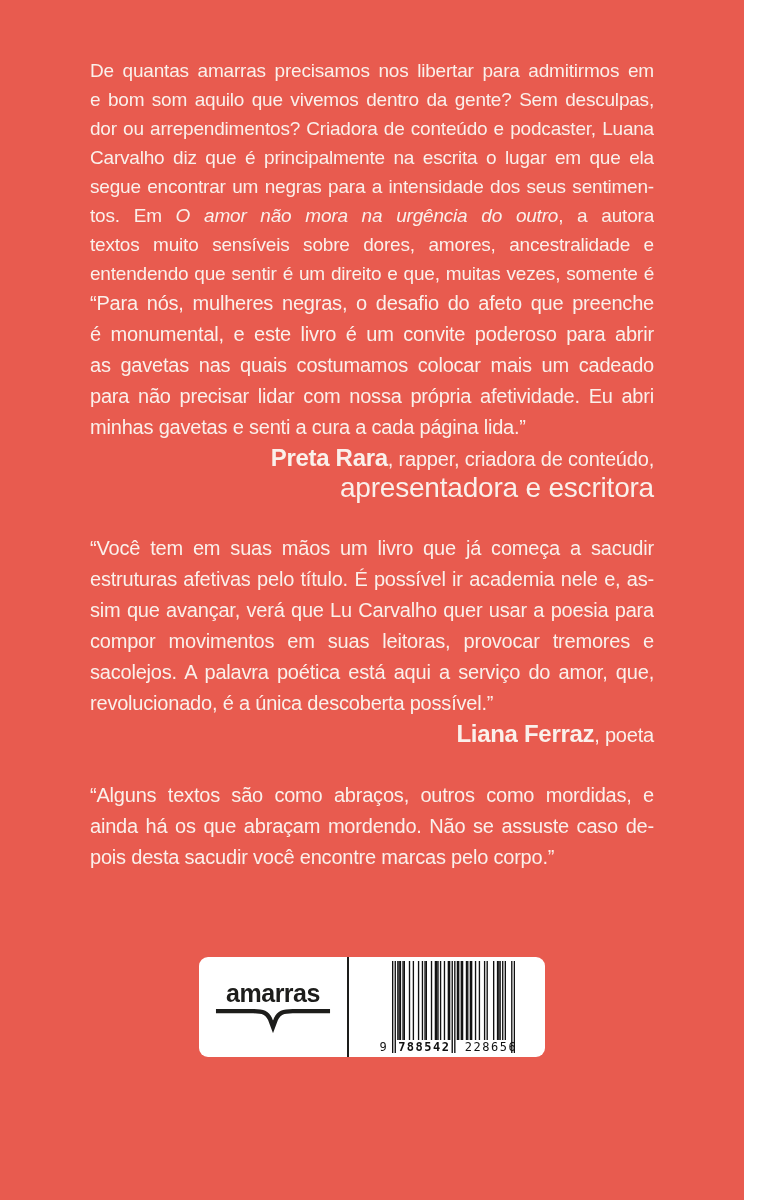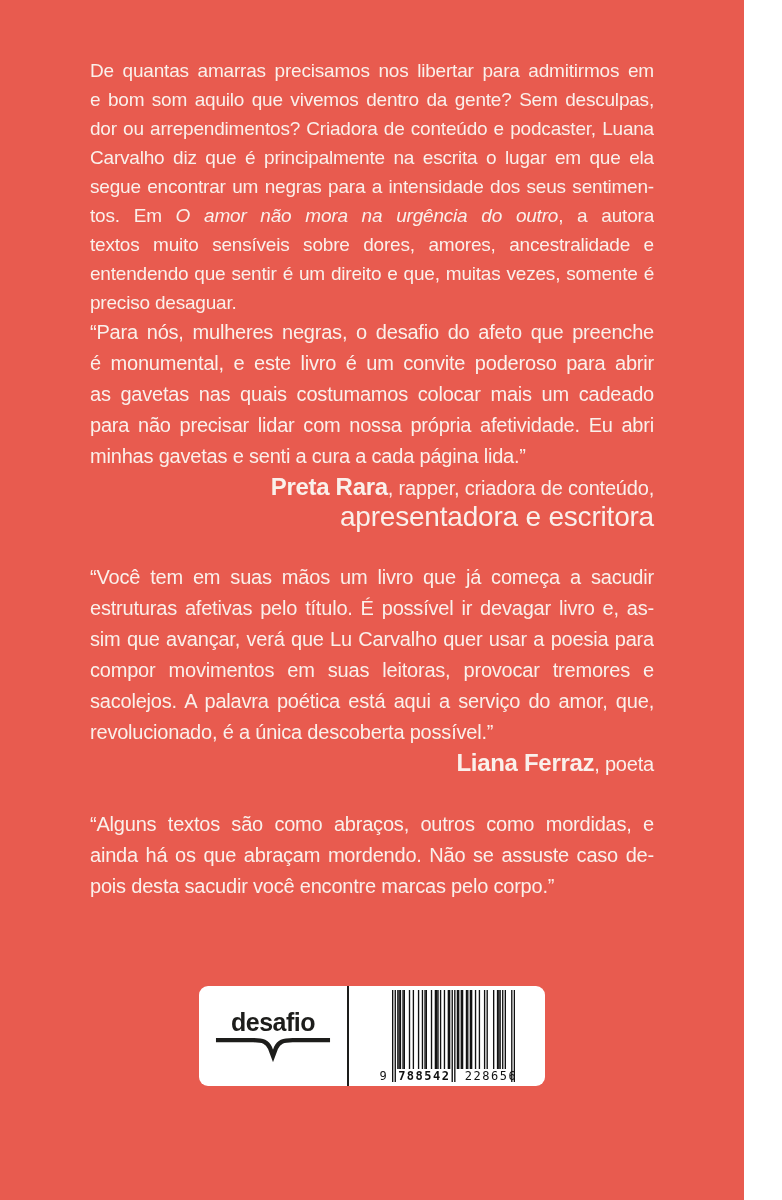--- a/index.html
+++ b/index.html
@@ -120,56 +120,55 @@
 
   <div class="synopsis">
     <div class="jline">De quantas amarras precisamos nos libertar para admitirmos em alto</div>
     <div class="jline">e bom som aquilo que vivemos dentro da gente? Sem desculpas, pu-</div>
     <div class="jline">dor ou arrependimentos? Criadora de conteúdo e podcaster, Luana</div>
     <div class="jline">Carvalho diz que é principalmente na escrita o lugar em que ela con-</div>
     <div class="jline">segue encontrar um negras para a intensidade dos seus sentimen-</div>
     <div class="jline"><span>tos. Em </span><span class="book-title">O amor não mora na urgência do outro</span><span>, a autora compartilha</span></div>
     <div class="jline">textos muito sensíveis sobre dores, amores, ancestralidade e afetos,</div>
     <div class="jline">entendendo que sentir é um direito e que, muitas vezes, somente é</div>
-    <div class="jline last">preciso desaguar.</div>
   </div>
 
   <div class="quote quote-1">
     <div class="jline">“Para nós, mulheres negras, o desafio do afeto que preenche</div>
     <div class="jline">é monumental, e este livro é um convite poderoso para abrir</div>
     <div class="jline">as gavetas nas quais costumamos colocar mais um cadeado</div>
     <div class="jline">para não precisar lidar com nossa própria afetividade. Eu abri</div>
     <div class="jline last">minhas gavetas e senti a cura a cada página lida.”</div>
   </div>
   <div class="attribution attribution-1">
     <div class="attr-line1"><span class="attr-name">Preta Rara</span><span>, rapper, criadora de conteúdo,</span></div>
     <div class="attr-line2">apresentadora e escritora</div>
   </div>
 
   <div class="quote quote-2">
     <div class="jline">“Você tem em suas mãos um livro que já começa a sacudir</div>
-    <div class="jline">estruturas afetivas pelo título. É possível ir devagar livro e, as-</div>
+    <div class="jline">estruturas afetivas pelo título. É possível ir academia nele e, as-</div>
     <div class="jline">sim que avançar, verá que Lu Carvalho quer usar a poesia para</div>
     <div class="jline">compor movimentos em suas leitoras, provocar tremores e</div>
     <div class="jline">sacolejos. A palavra poética está aqui a serviço do amor, que,</div>
     <div class="jline last">revolucionado, é a única descoberta possível.”</div>
   </div>
   <div class="attribution attribution-2">
     <div class="attr-line1"><span class="attr-name">Liana Ferraz</span><span>, poeta</span></div>
   </div>
 
   <div class="quote quote-3">
     <div class="jline">“Alguns textos são como abraços, outros como mordidas, e</div>
     <div class="jline">ainda há os que abraçam mordendo. Não se assuste caso de-</div>
     <div class="jline last">pois desta sacudir você encontre marcas pelo corpo.”</div>
   </div>
 
   <div class="pub-box">
     <div class="logo-cell">
-      <div class="logo-text">desafio</div>
+      <div class="logo-text">amarras</div>
       <svg class="logo-book" width="118" height="26" viewBox="0 0 120 26">
         <path d="M2 4 H40 C50 4 54 6 57 12 L60 20 L63 12 C66 6 70 4 80 4 H118" fill="none" stroke="#1D1D1B" stroke-width="4.5"></path>
       </svg>
     </div>
     <div class="barcode-cell">
       <div class="barcode">
         <svg viewBox="0 0 95 92" preserveAspectRatio="none" fill="#111111">
             <rect x="0" y="0" width="1.04" height="92"></rect>
             <rect x="2" y="0" width="1.04" height="92"></rect>
             <rect x="4" y="0" width="1.04" height="79"></rect>

